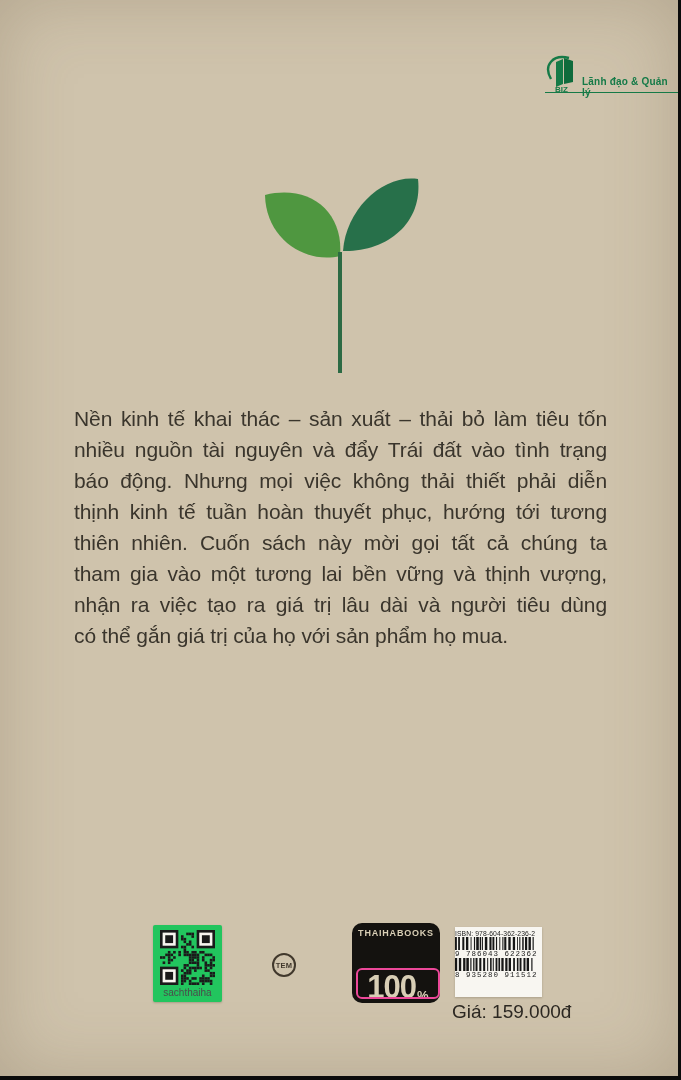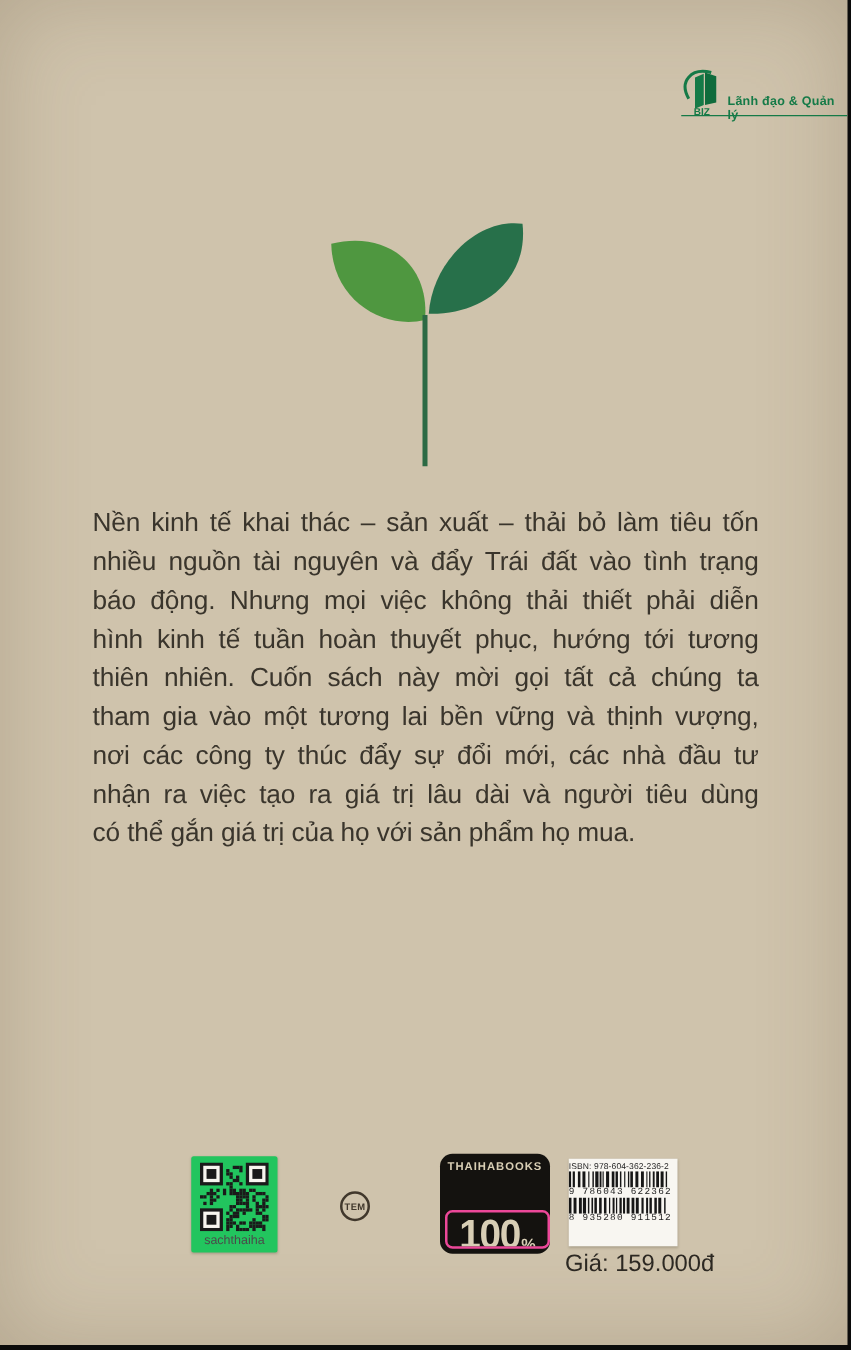--- a/index.html
+++ b/index.html
@@ -66,24 +66,23 @@
   <svg id="sprout" viewBox="0 0 184 210">
     <path d="M92,88 C58,96 18,72 17,27 C62,16 96,44 92,88 Z" fill="#4f9740"></path>
     <path d="M95,83 C98,40 136,6 170,11 C175,56 138,84 95,83 Z" fill="#27704a"></path>
     <rect x="90" y="84" width="4" height="121" fill="#2c6a44"></rect>
   </svg>
 
   <div id="blurb">
       <div class="para-line">Nền kinh tế khai thác – sản xuất – thải bỏ làm tiêu tốn</div>
       <div class="para-line">nhiều nguồn tài nguyên và đẩy Trái đất vào tình trạng</div>
       <div class="para-line">báo động. Nhưng mọi việc không thải thiết phải diễn</div>
-      <div class="para-line">hình kinh tế tuần hoàn thuyết phục, hướng tới tương</div>
+      <div class="para-line">thịnh kinh tế tuần hoàn thuyết phục, hướng tới tương</div>
       <div class="para-line">thiên nhiên. Cuốn sách này mời gọi tất cả chúng ta</div>
       <div class="para-line">tham gia vào một tương lai bền vững và thịnh vượng,</div>
-      <div class="para-line">nơi các công ty thúc đẩy sự đổi mới, các nhà đầu tư</div>
       <div class="para-line">nhận ra việc tạo ra giá trị lâu dài và người tiêu dùng</div>
       <div class="para-line last">có thể gắn giá trị của họ với sản phẩm họ mua.</div>
     </div>
 
   <div id="qr-label">
     <svg id="qr-svg" width="55" height="55" viewBox="0 0 21 21">
         <rect x="10" y="1" width="1" height="1" fill="#1a1a1a"></rect>
         <rect x="11" y="1" width="1" height="1" fill="#1a1a1a"></rect>
         <rect x="12" y="1" width="1" height="1" fill="#1a1a1a"></rect>
         <rect x="8" y="2" width="1" height="1" fill="#1a1a1a"></rect>

